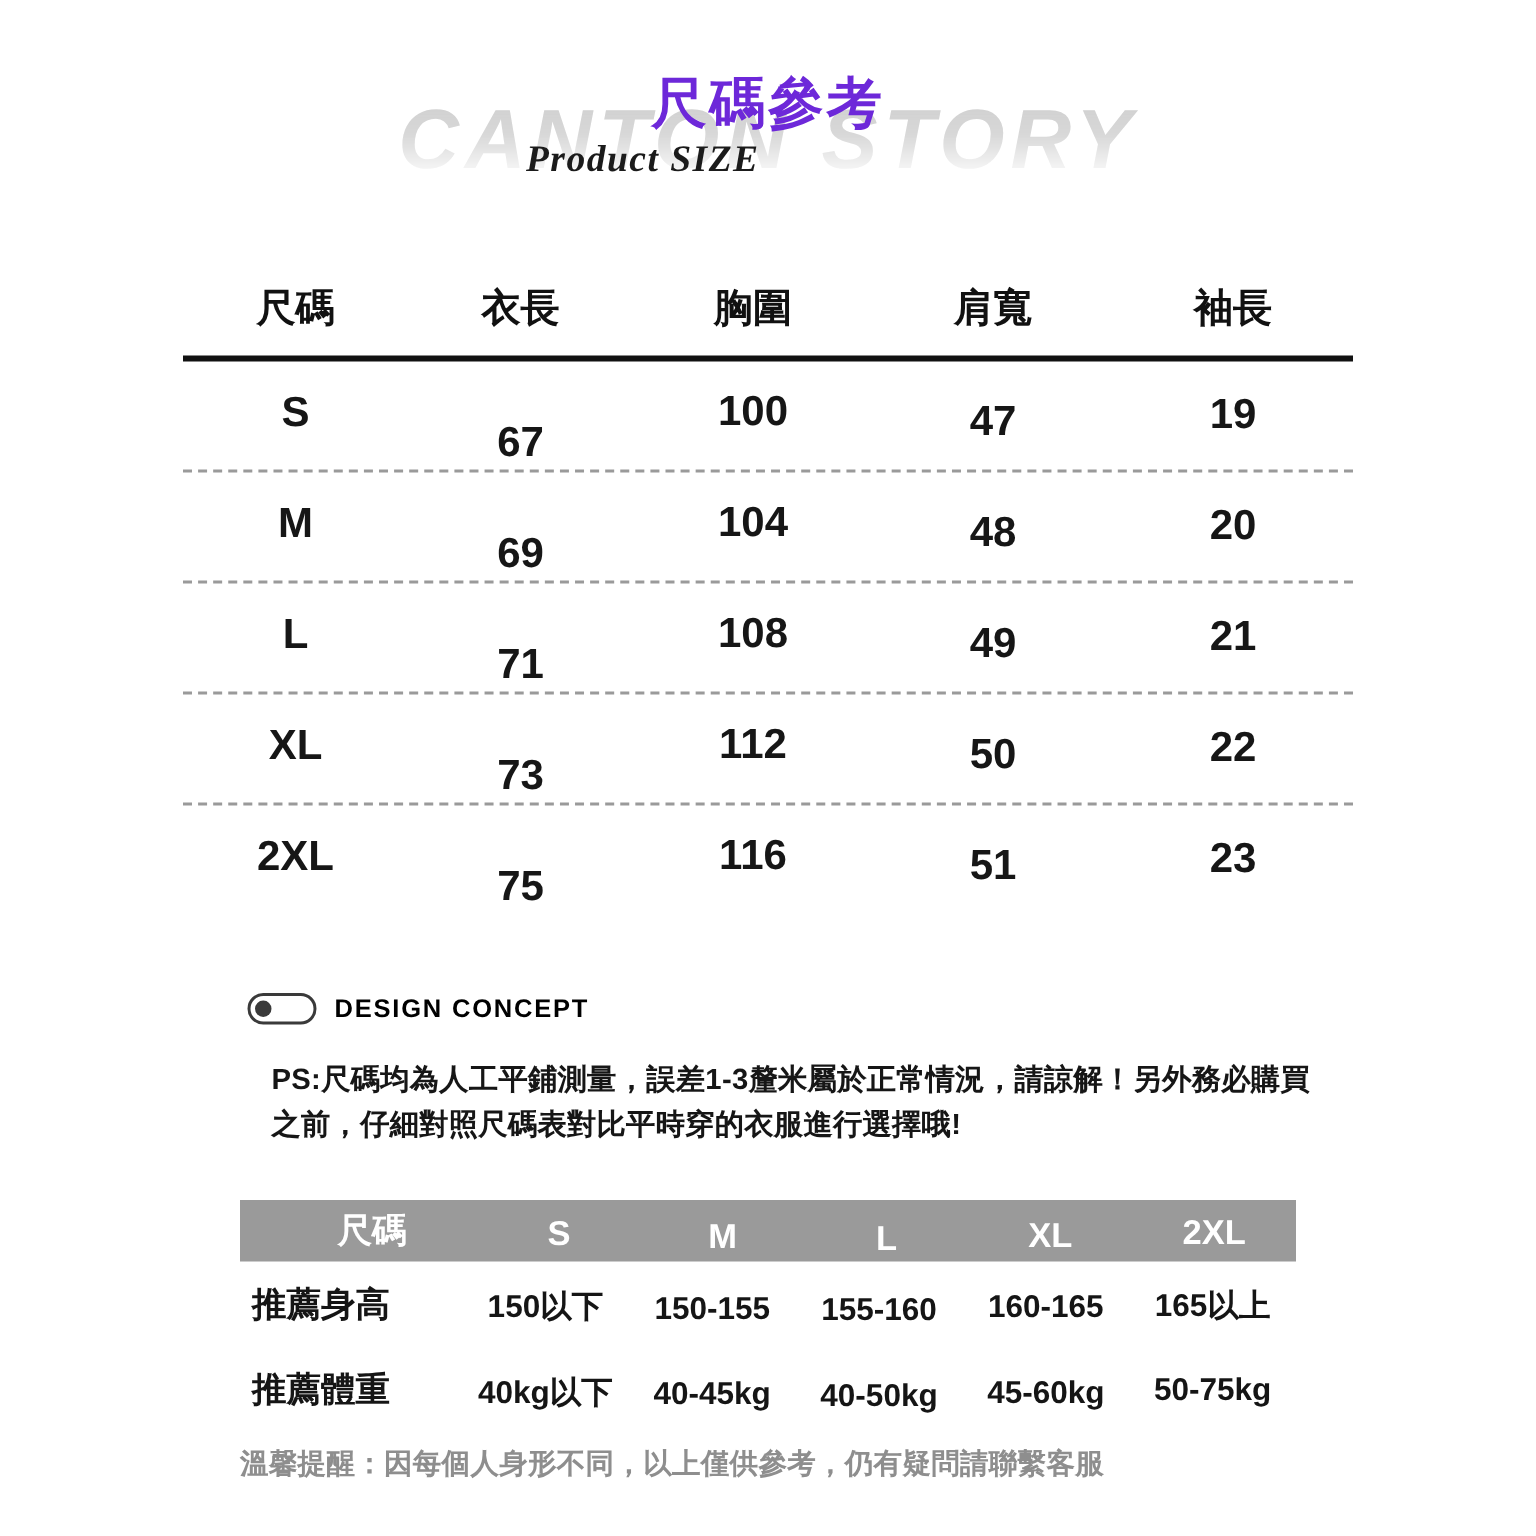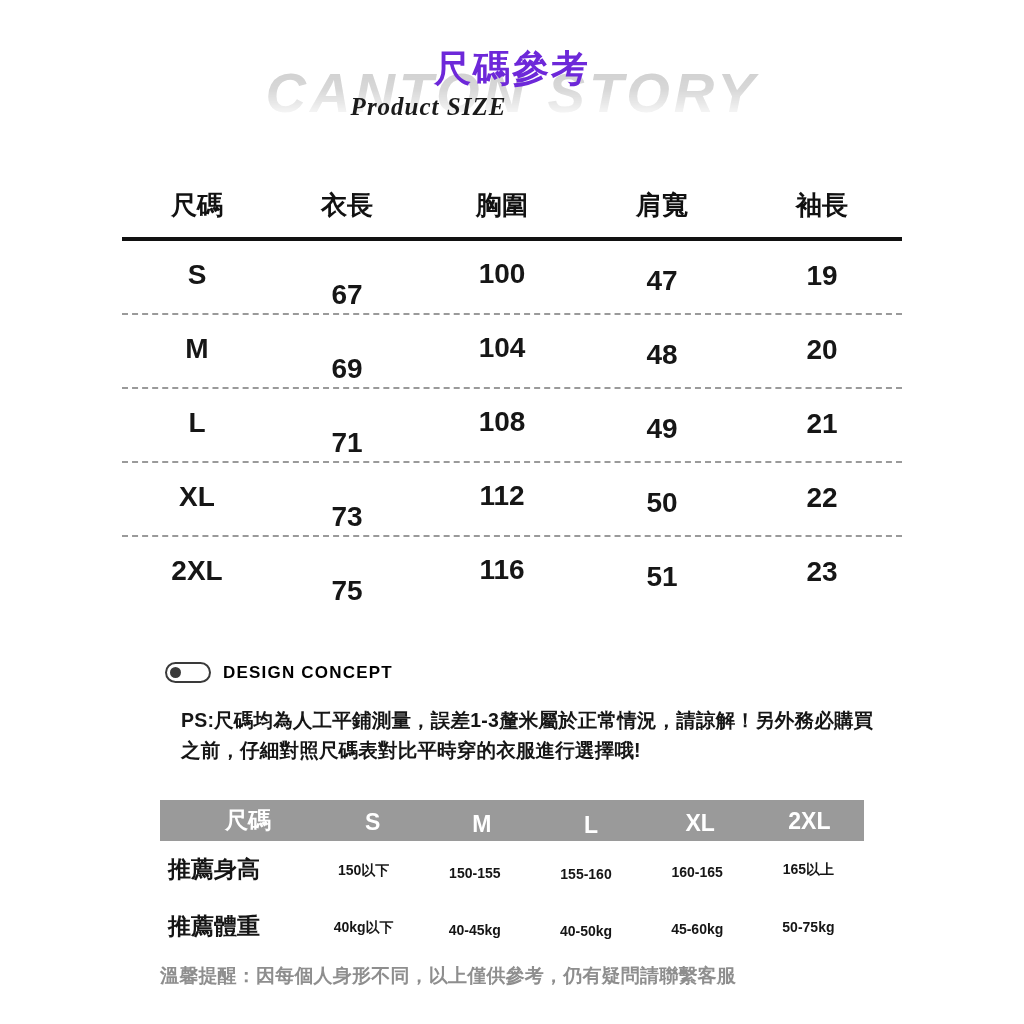--- a/index.html
+++ b/index.html
@@ -185,21 +185,21 @@
     font-size: 23px;
     text-align: center;
   }
   .rec-row {
     display: flex;
     align-items: center;
     height: 57px;
   }
   .rc {
     text-align: center;
-    font-size: 14px;
+    font-size: 21px;
     font-weight: bold;
     color: #151515;
   }
   .rc0 { flex: 0 0 140px; text-align: left; padding-left: 8px; font-size: 23px; }
   .rc1 { flex: 1; }
   .rc2 { flex: 1; }
   .rc3 { flex: 1; }
   .rc4 { flex: 1; }
   .rc5 { flex: 1; }
 

